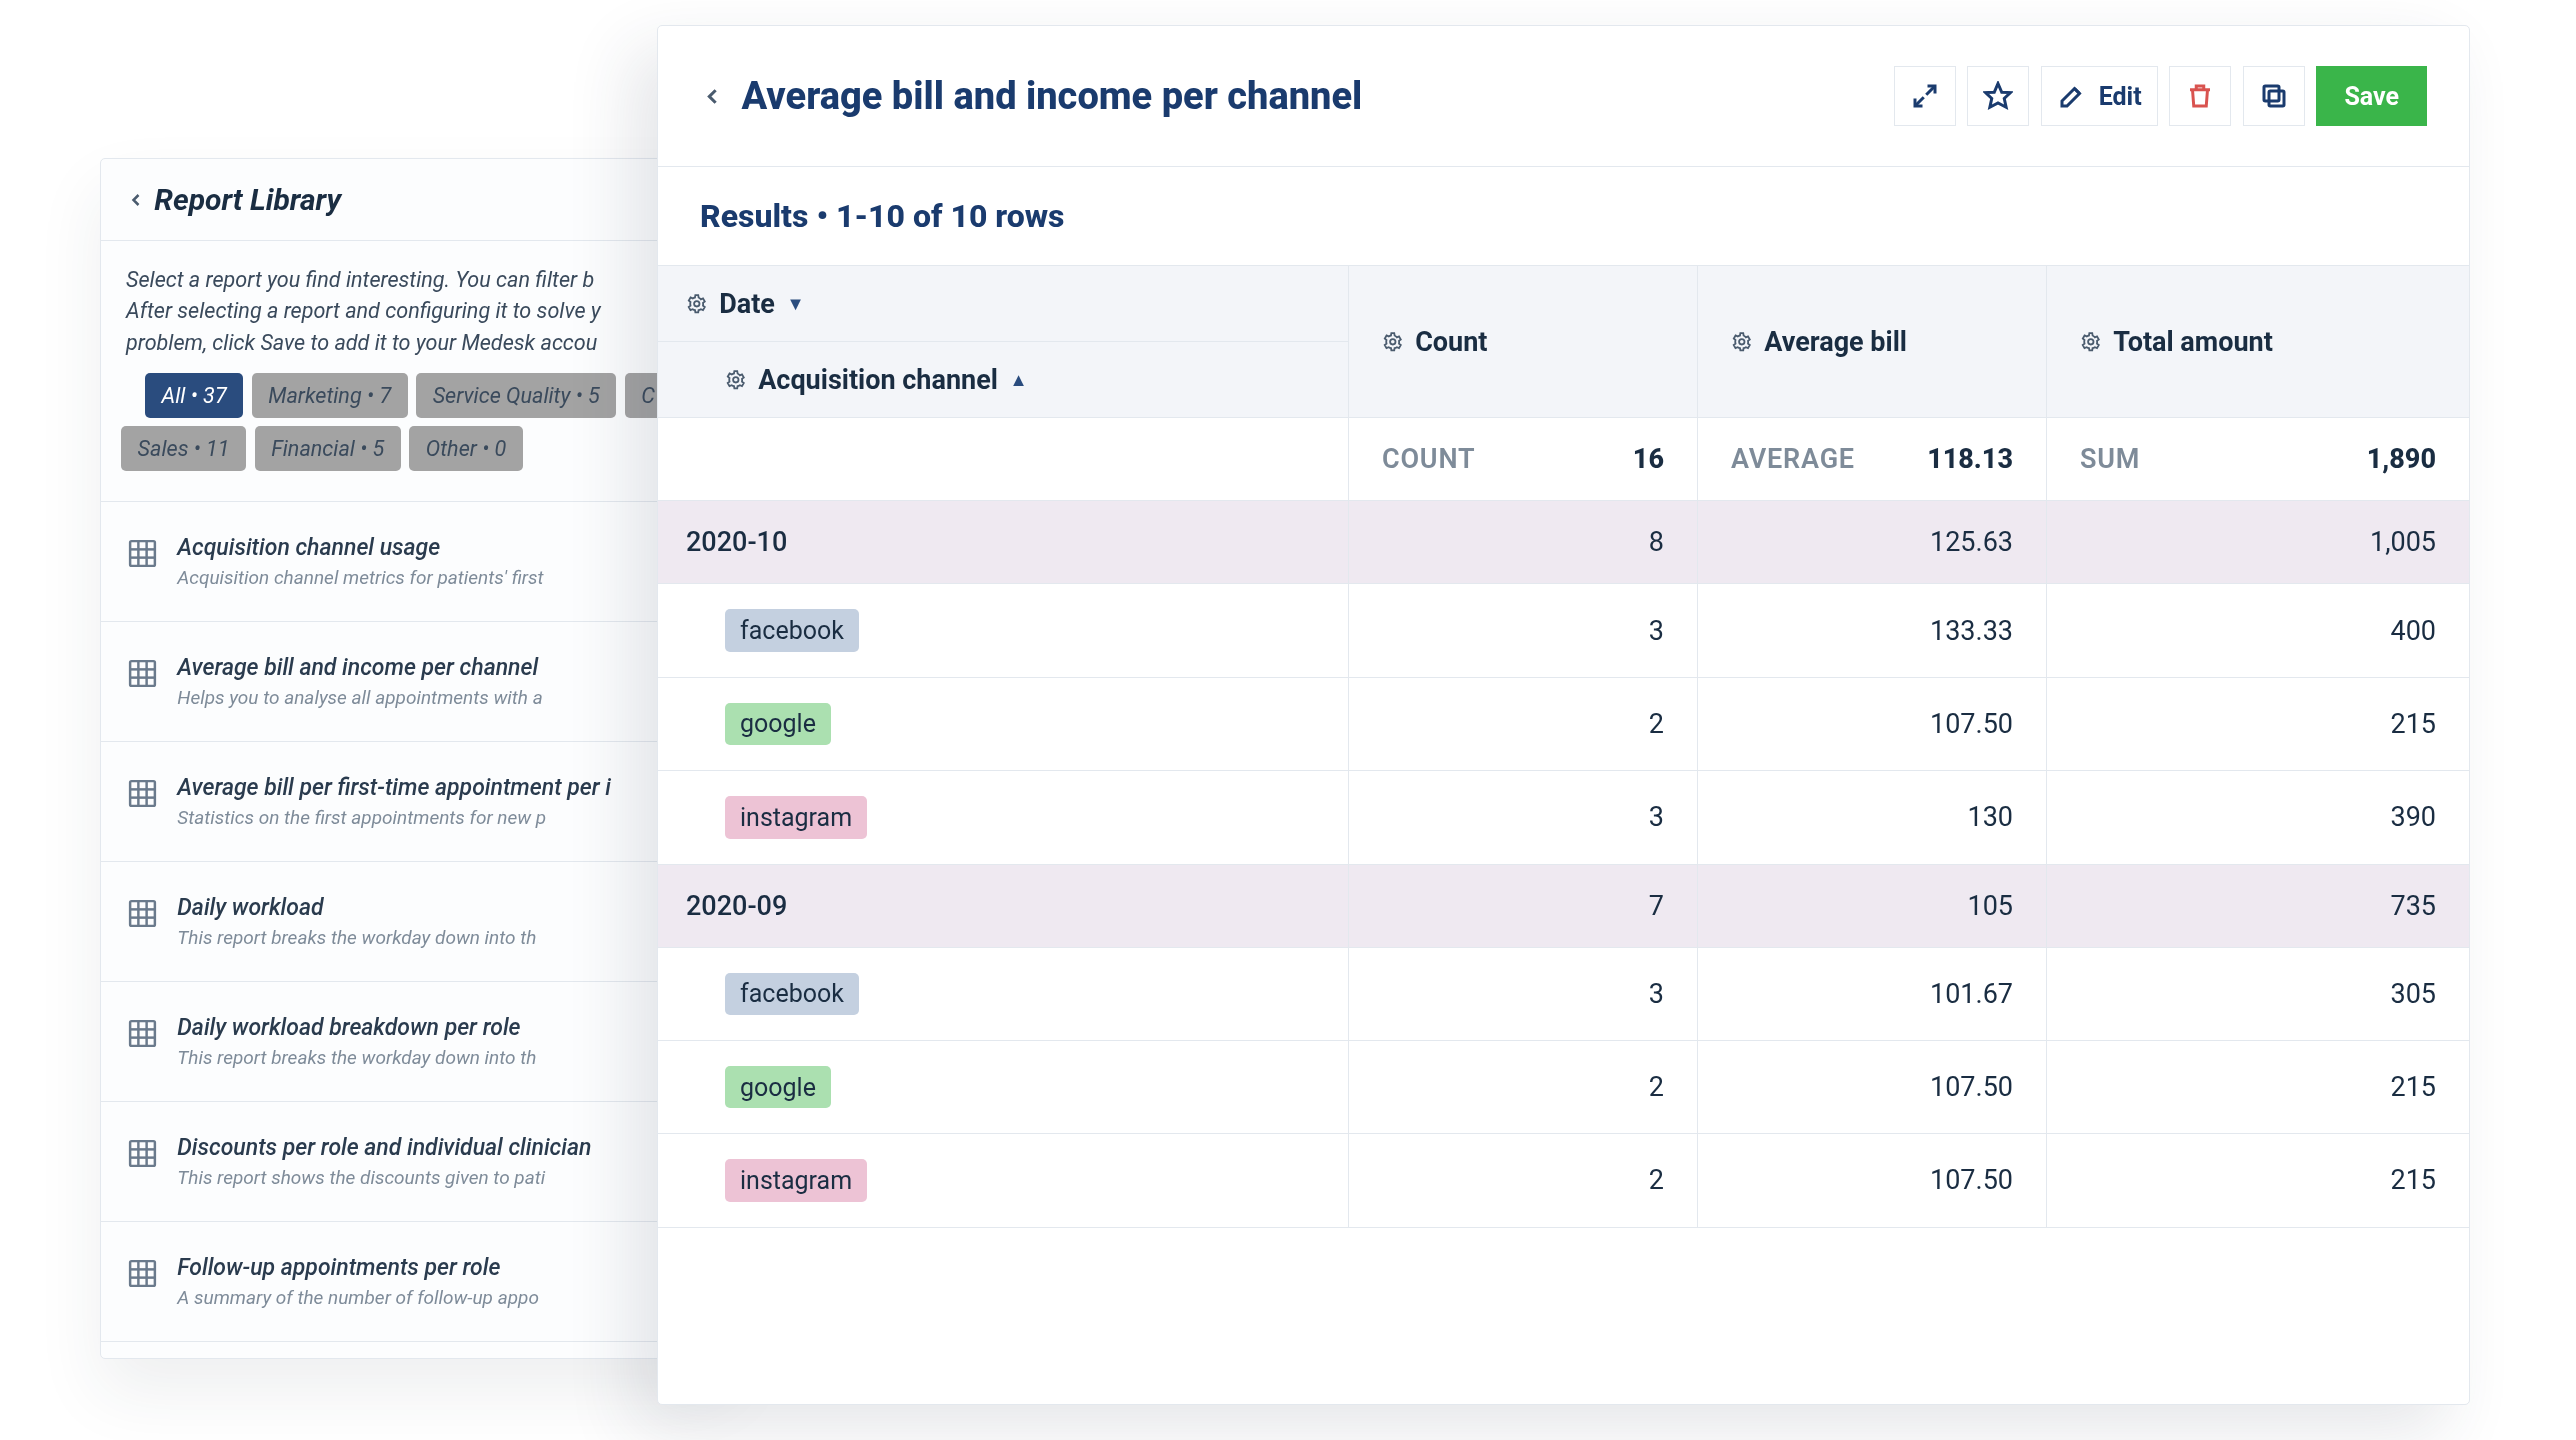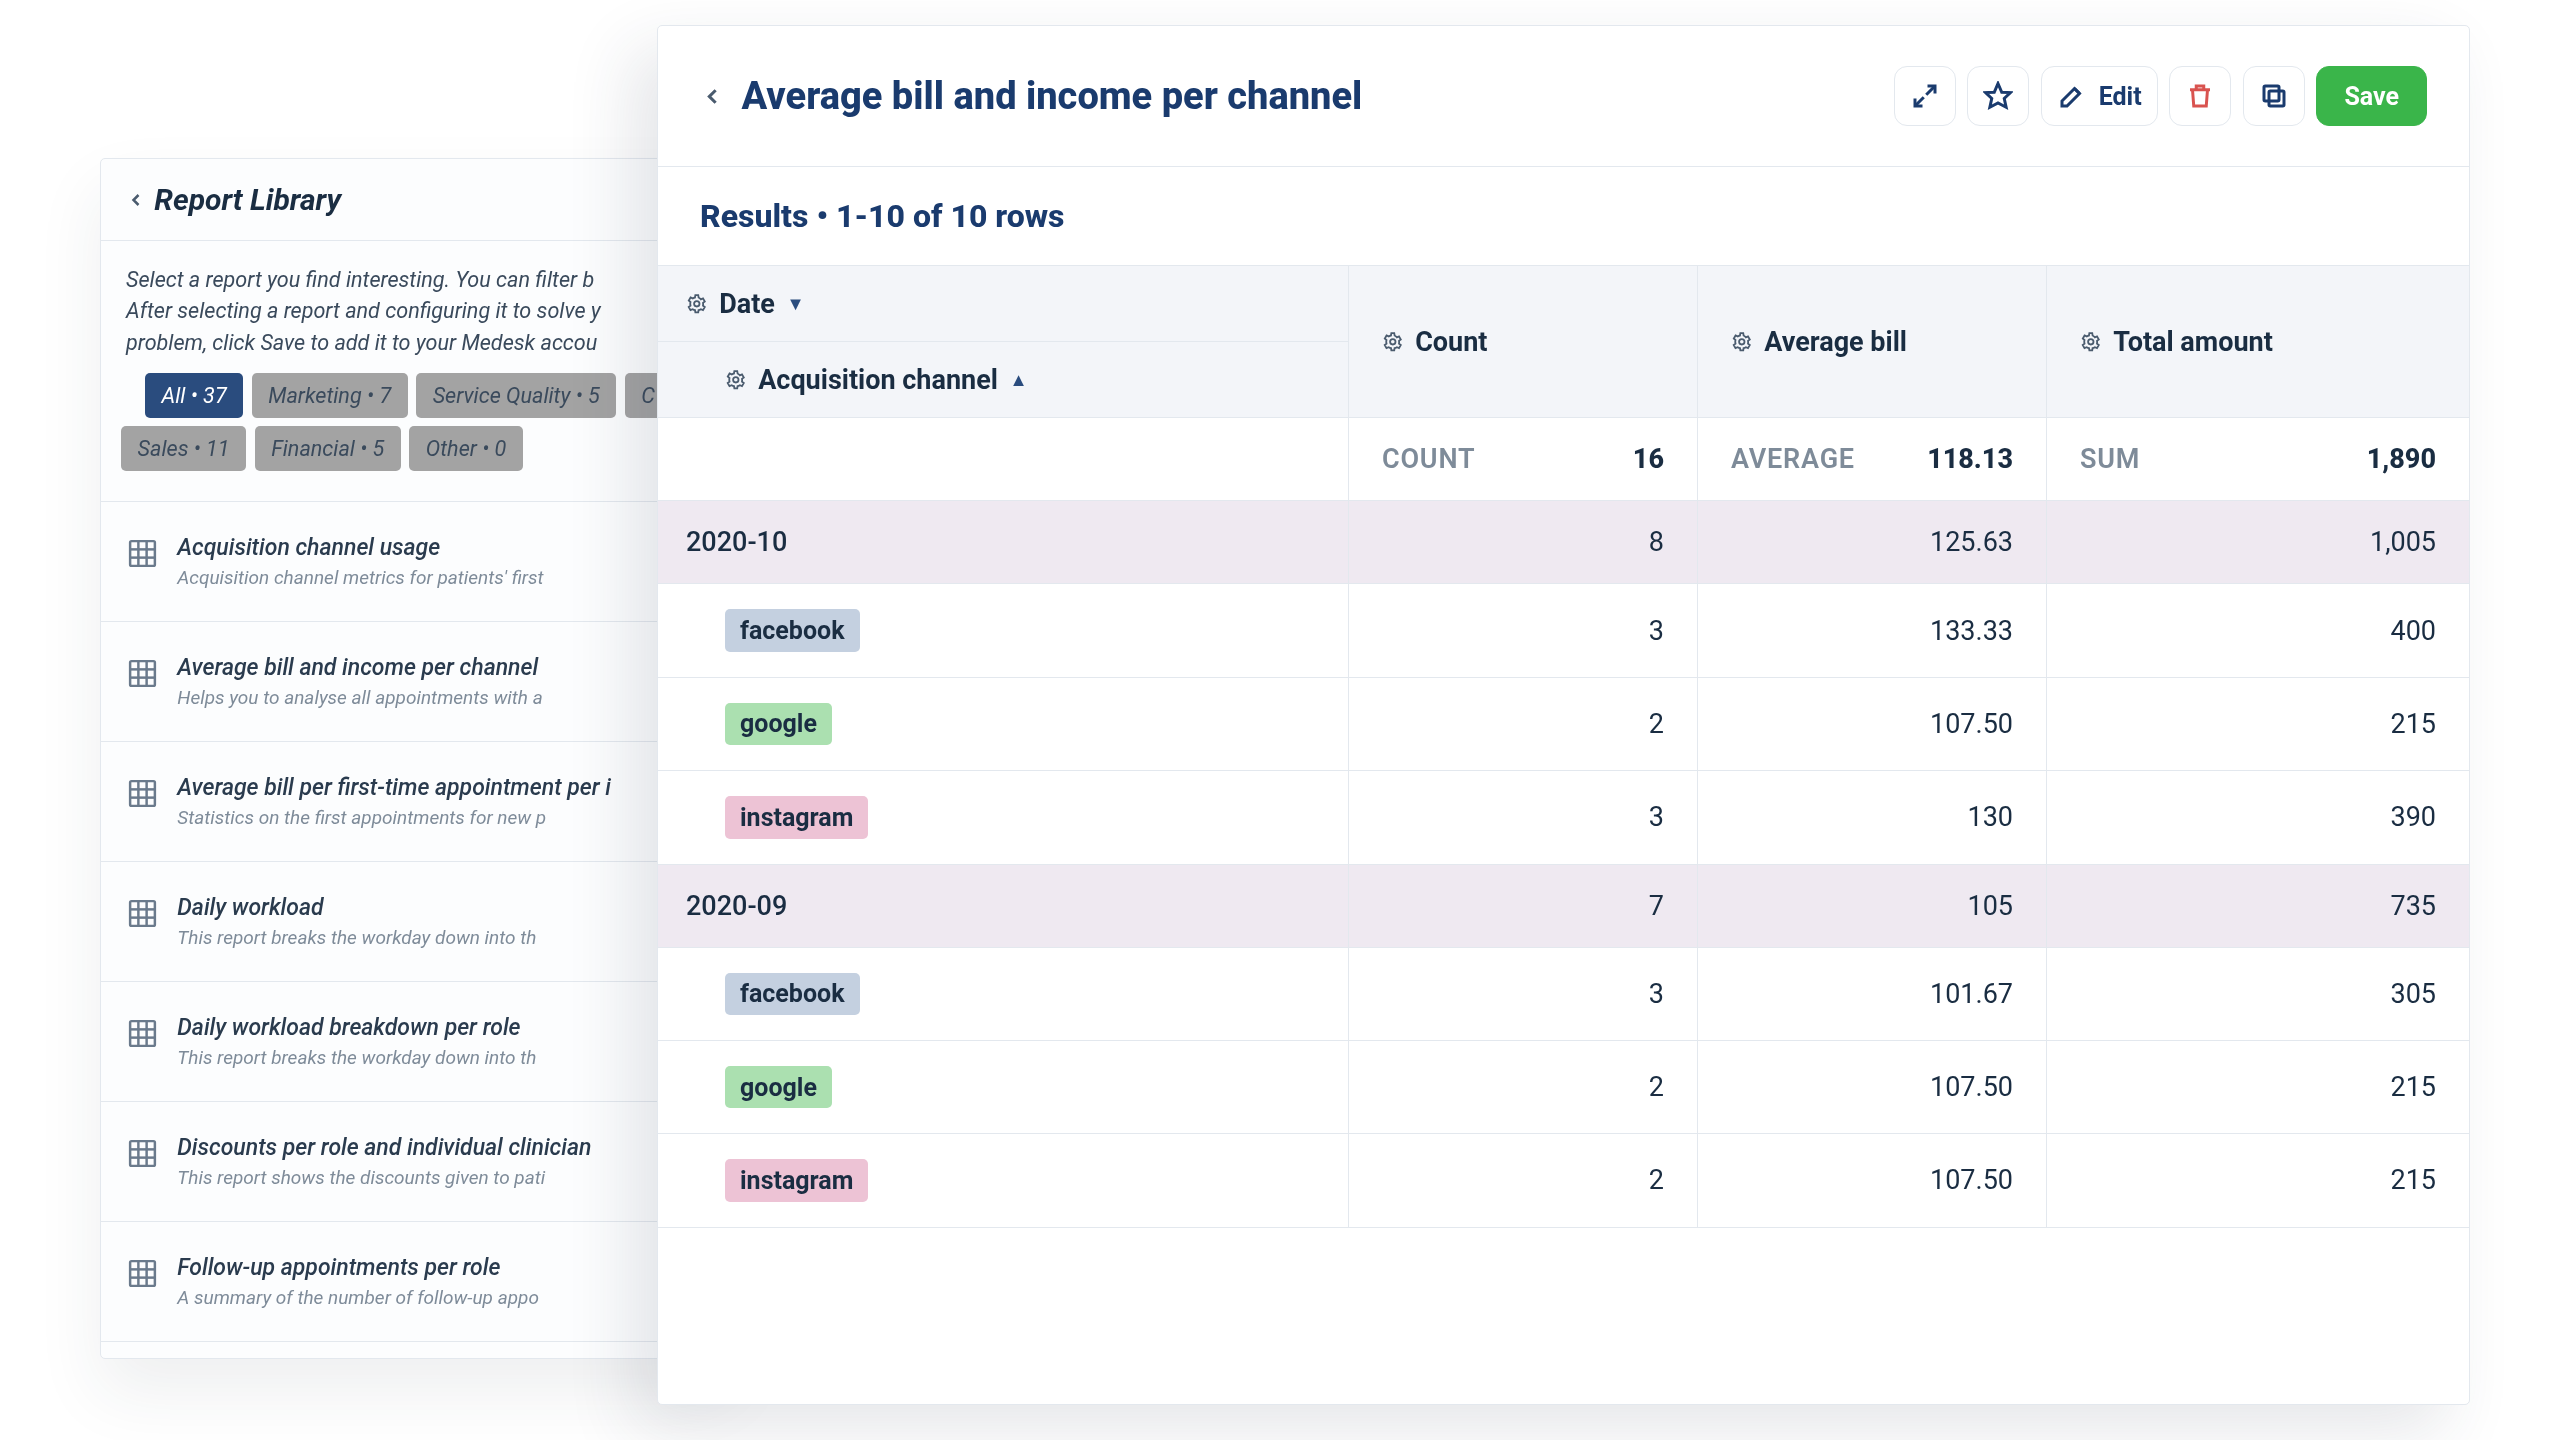--- a/index.html
+++ b/index.html
@@ -118,21 +118,21 @@
     border-bottom: 0.8px solid var(--line);
     gap: 16.6px;
   }
   .report-head-left { display: flex; align-items: center; gap: 16.6px; }
   .report-title-big { font-size: 38px; font-weight: 800; color: var(--accent); }
   .toolbar { display: flex; gap: 11.6px; align-items: center; }
   .tb-btn {
     height: 60px;
     min-width: 60px;
     border: 1.7px solid var(--line);
-    border-radius: 13px;
+    border-radius: 0;
     background: #fff;
     display: flex;
     align-items: center;
     justify-content: center;
     gap: 11.6px;
     font-size: 25px;
     font-weight: 700;
     color: var(--accent);
     padding: 0 15px;
   }
@@ -188,21 +188,21 @@
   .srow .c.first { border-left: none; padding-left: 28px; }
   .srow.summary .c { font-size: 27px; }
   .srow.summary .agg-label { color: var(--ink-dim); font-weight: 600; letter-spacing: 0.8px; }
   .srow.summary .agg-val { font-weight: 800; color: var(--ink); }
   .srow.summary .c { justify-content: space-between; }
 
   .srow.group { background: var(--violet); }
   .srow.group .c.first { font-weight: 500; color: var(--ink); }
   .srow .num { justify-content: flex-end; }
 
-  .srow.sub .c.first { padding-left: 67px; font-weight: bold; }
+  .srow.sub .c.first { padding-left: 67px; }
   .channel-chip {
     border-radius: 5px;
     padding: 6.7px 15px;
     font-size: 25px;
     color: #1a2d42;
   }
   .channel-chip.facebook { background: var(--chip-blue); }
   .channel-chip.google { background: var(--chip-green); }
   .channel-chip.instagram { background: var(--chip-pink); }
 

